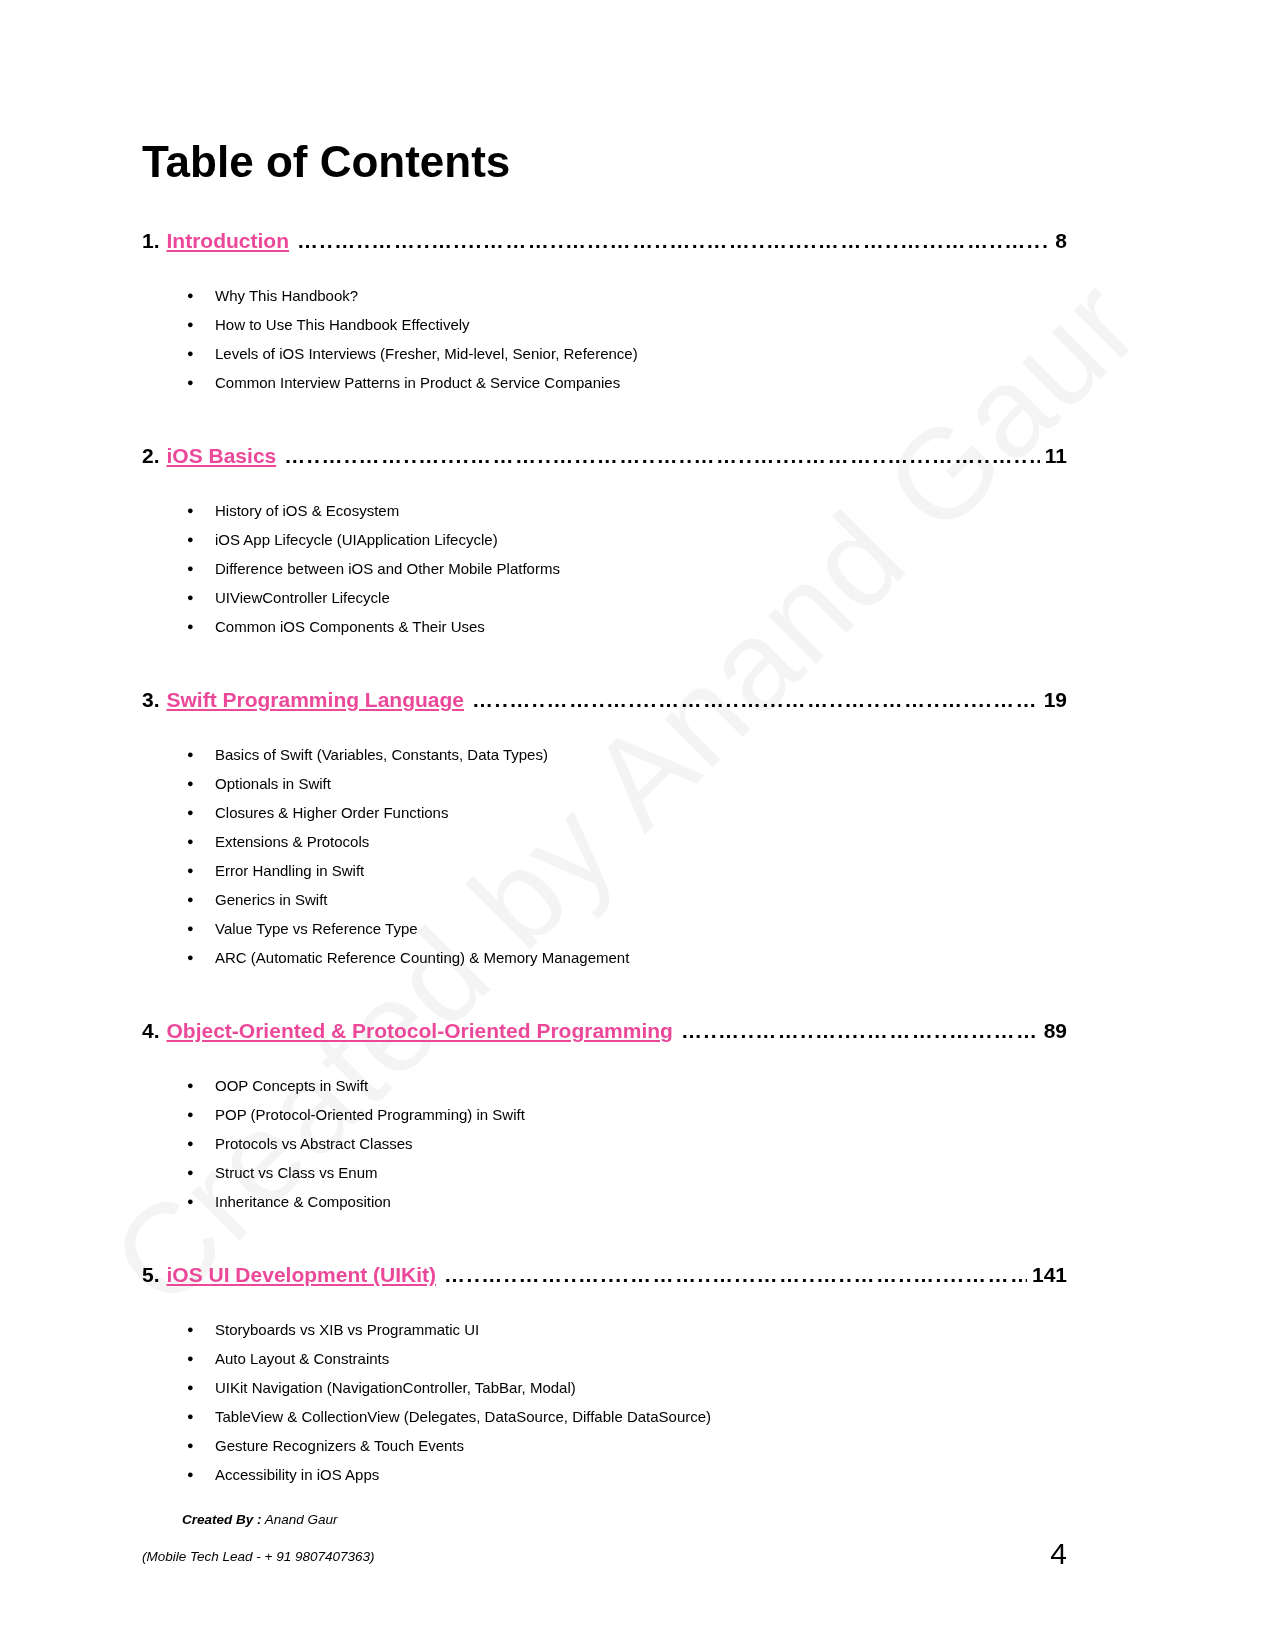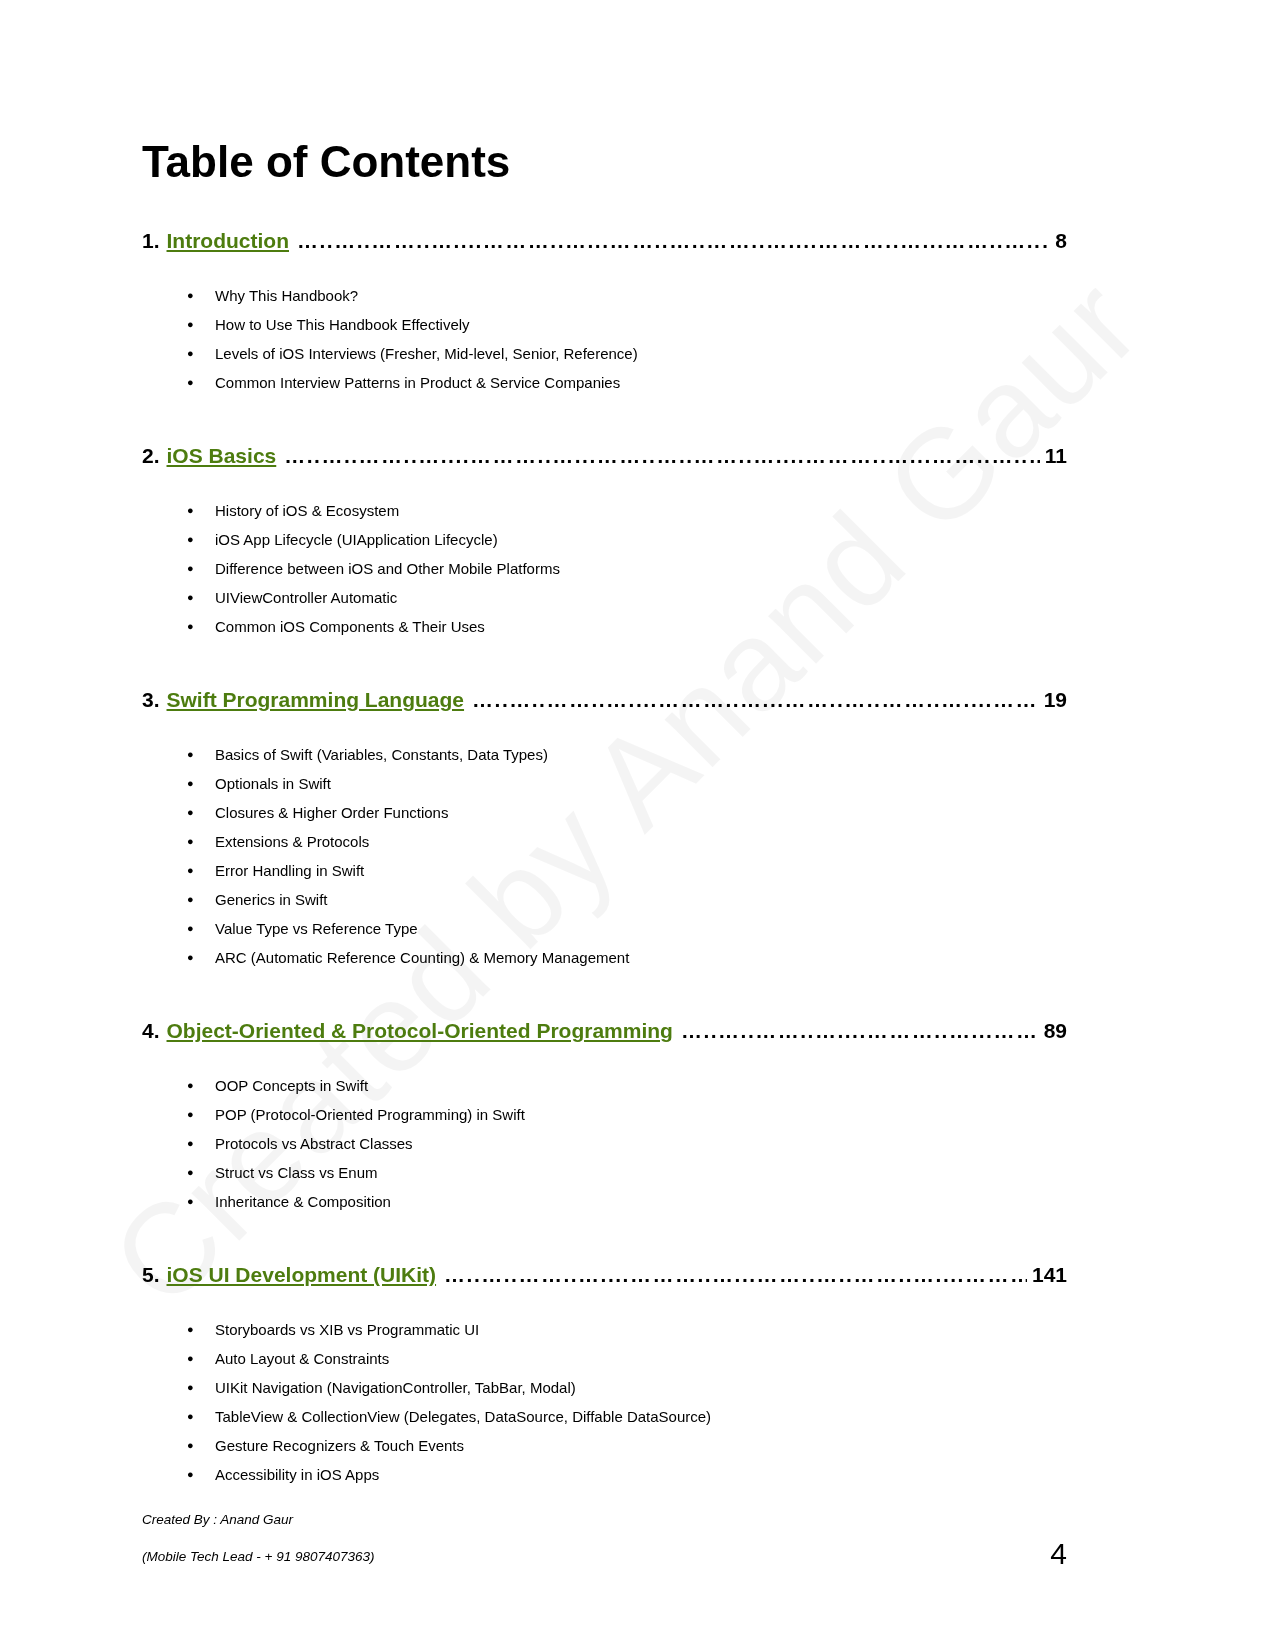--- a/index.html
+++ b/index.html
@@ -47,21 +47,21 @@
     display: flex;
     align-items: baseline;
     font-size: 21px;
     line-height: 29px;
     font-weight: bold;
     margin-top: 44px;
     white-space: nowrap;
   }
   .sec-num { margin-right: 7px; }
   .sec-link {
-    color: #4d7c0f;
+    color: #ec4899;
     text-decoration: underline;
     cursor: pointer;
   }
   .leader {
     flex: 1 1 auto;
     overflow: hidden;
     white-space: nowrap;
     margin-left: 8px;
     letter-spacing: 1.5px;
     min-width: 0;
@@ -88,21 +88,21 @@
   }
   .footer {
     position: absolute;
     left: 142px;
     z-index: 1;
     font-size: 13.5px;
     font-style: italic;
   }
   .footer-line1 { top: 1512px; }
   .footer-line2 { top: 1549px; }
-  .footer .label { font-weight: normal; }
+  .footer .label { font-weight: bold; margin-left: 40px; }
   .page-number {
     position: absolute;
     right: 208px;
     top: 1536px;
     z-index: 1;
     font-size: 30px;
     line-height: 36px;
     font-weight: 400;
   }
 </style>
@@ -133,21 +133,21 @@
     <div class="toc-row">
       <span class="sec-num">2.</span>
       <a class="sec-link" href="#">iOS Basics</a>
       <span class="leader">…..…..……..…....………..…...……..…..……..…....………..…...……..…..……..…....………..…...……..…..……..…....………..…...……..…..……..…....………..…...</span>
       <span class="sec-page">11</span>
     </div>
     <ul class="toc-items">
           <li>History of iOS &amp; Ecosystem</li>
           <li>iOS App Lifecycle (UIApplication Lifecycle)</li>
           <li>Difference between iOS and Other Mobile Platforms</li>
-          <li>UIViewController Automatic</li>
+          <li>UIViewController Lifecycle</li>
           <li>Common iOS Components &amp; Their Uses</li>
         </ul>
   </div>
 
   <div class="toc-section">
     <div class="toc-row">
       <span class="sec-num">3.</span>
       <a class="sec-link" href="#">Swift Programming Language</a>
       <span class="leader">…..…..……..…....………..…...……..…..……..…....………..…...……..…..……..…....………..…...……..…..……..…....………..…...……..…..……..…....………..…...</span>
       <span class="sec-page">19</span>

